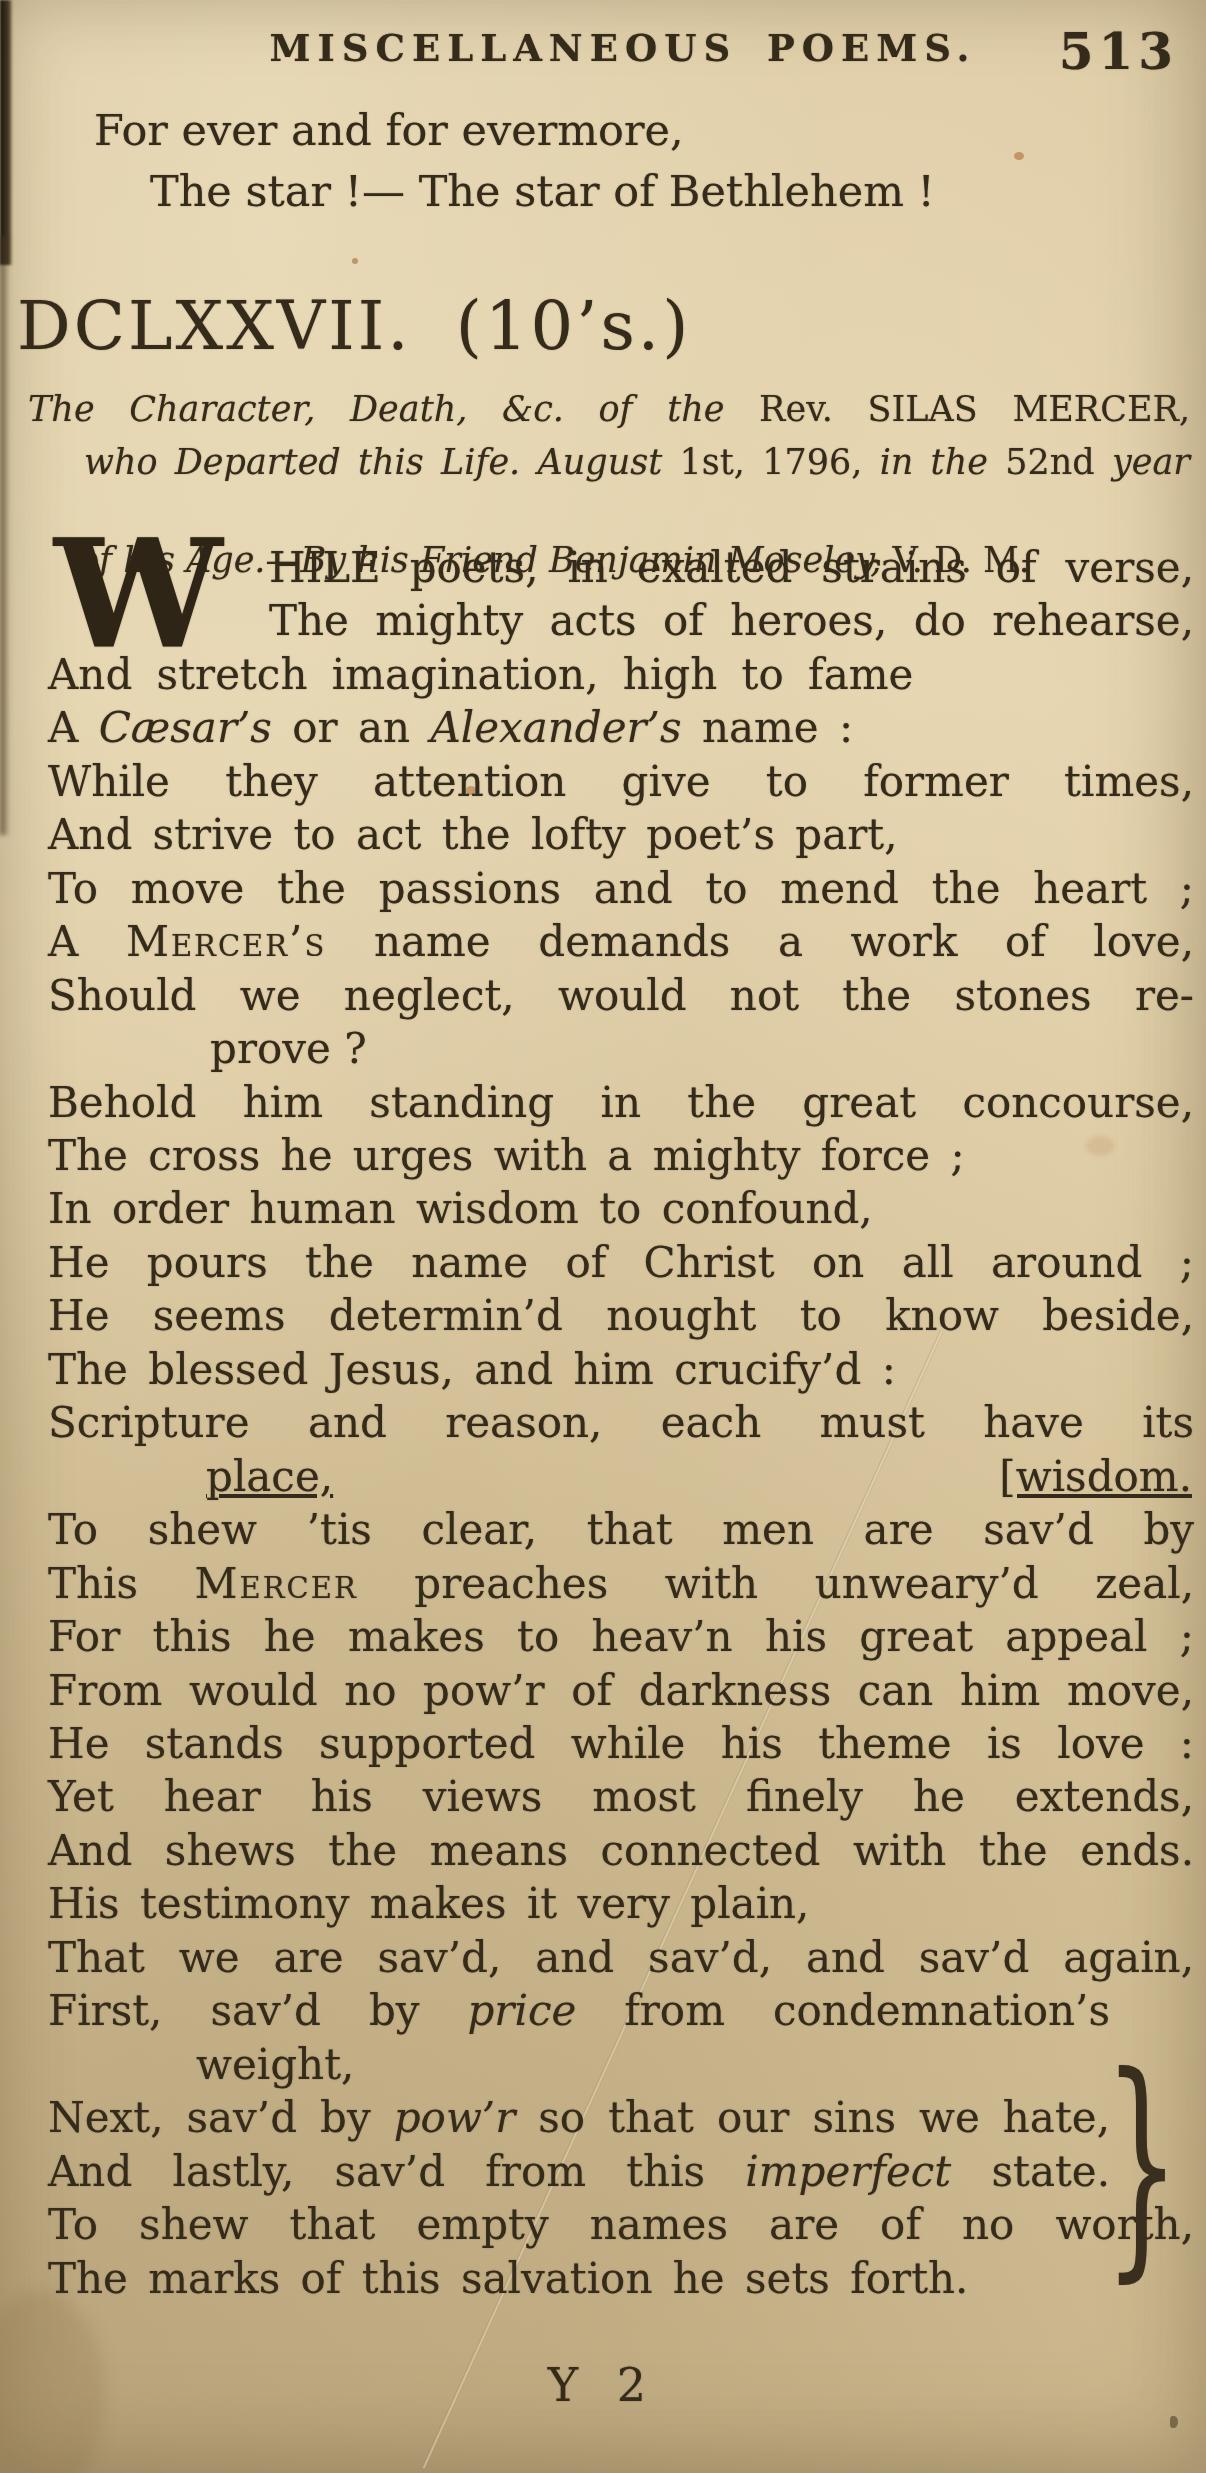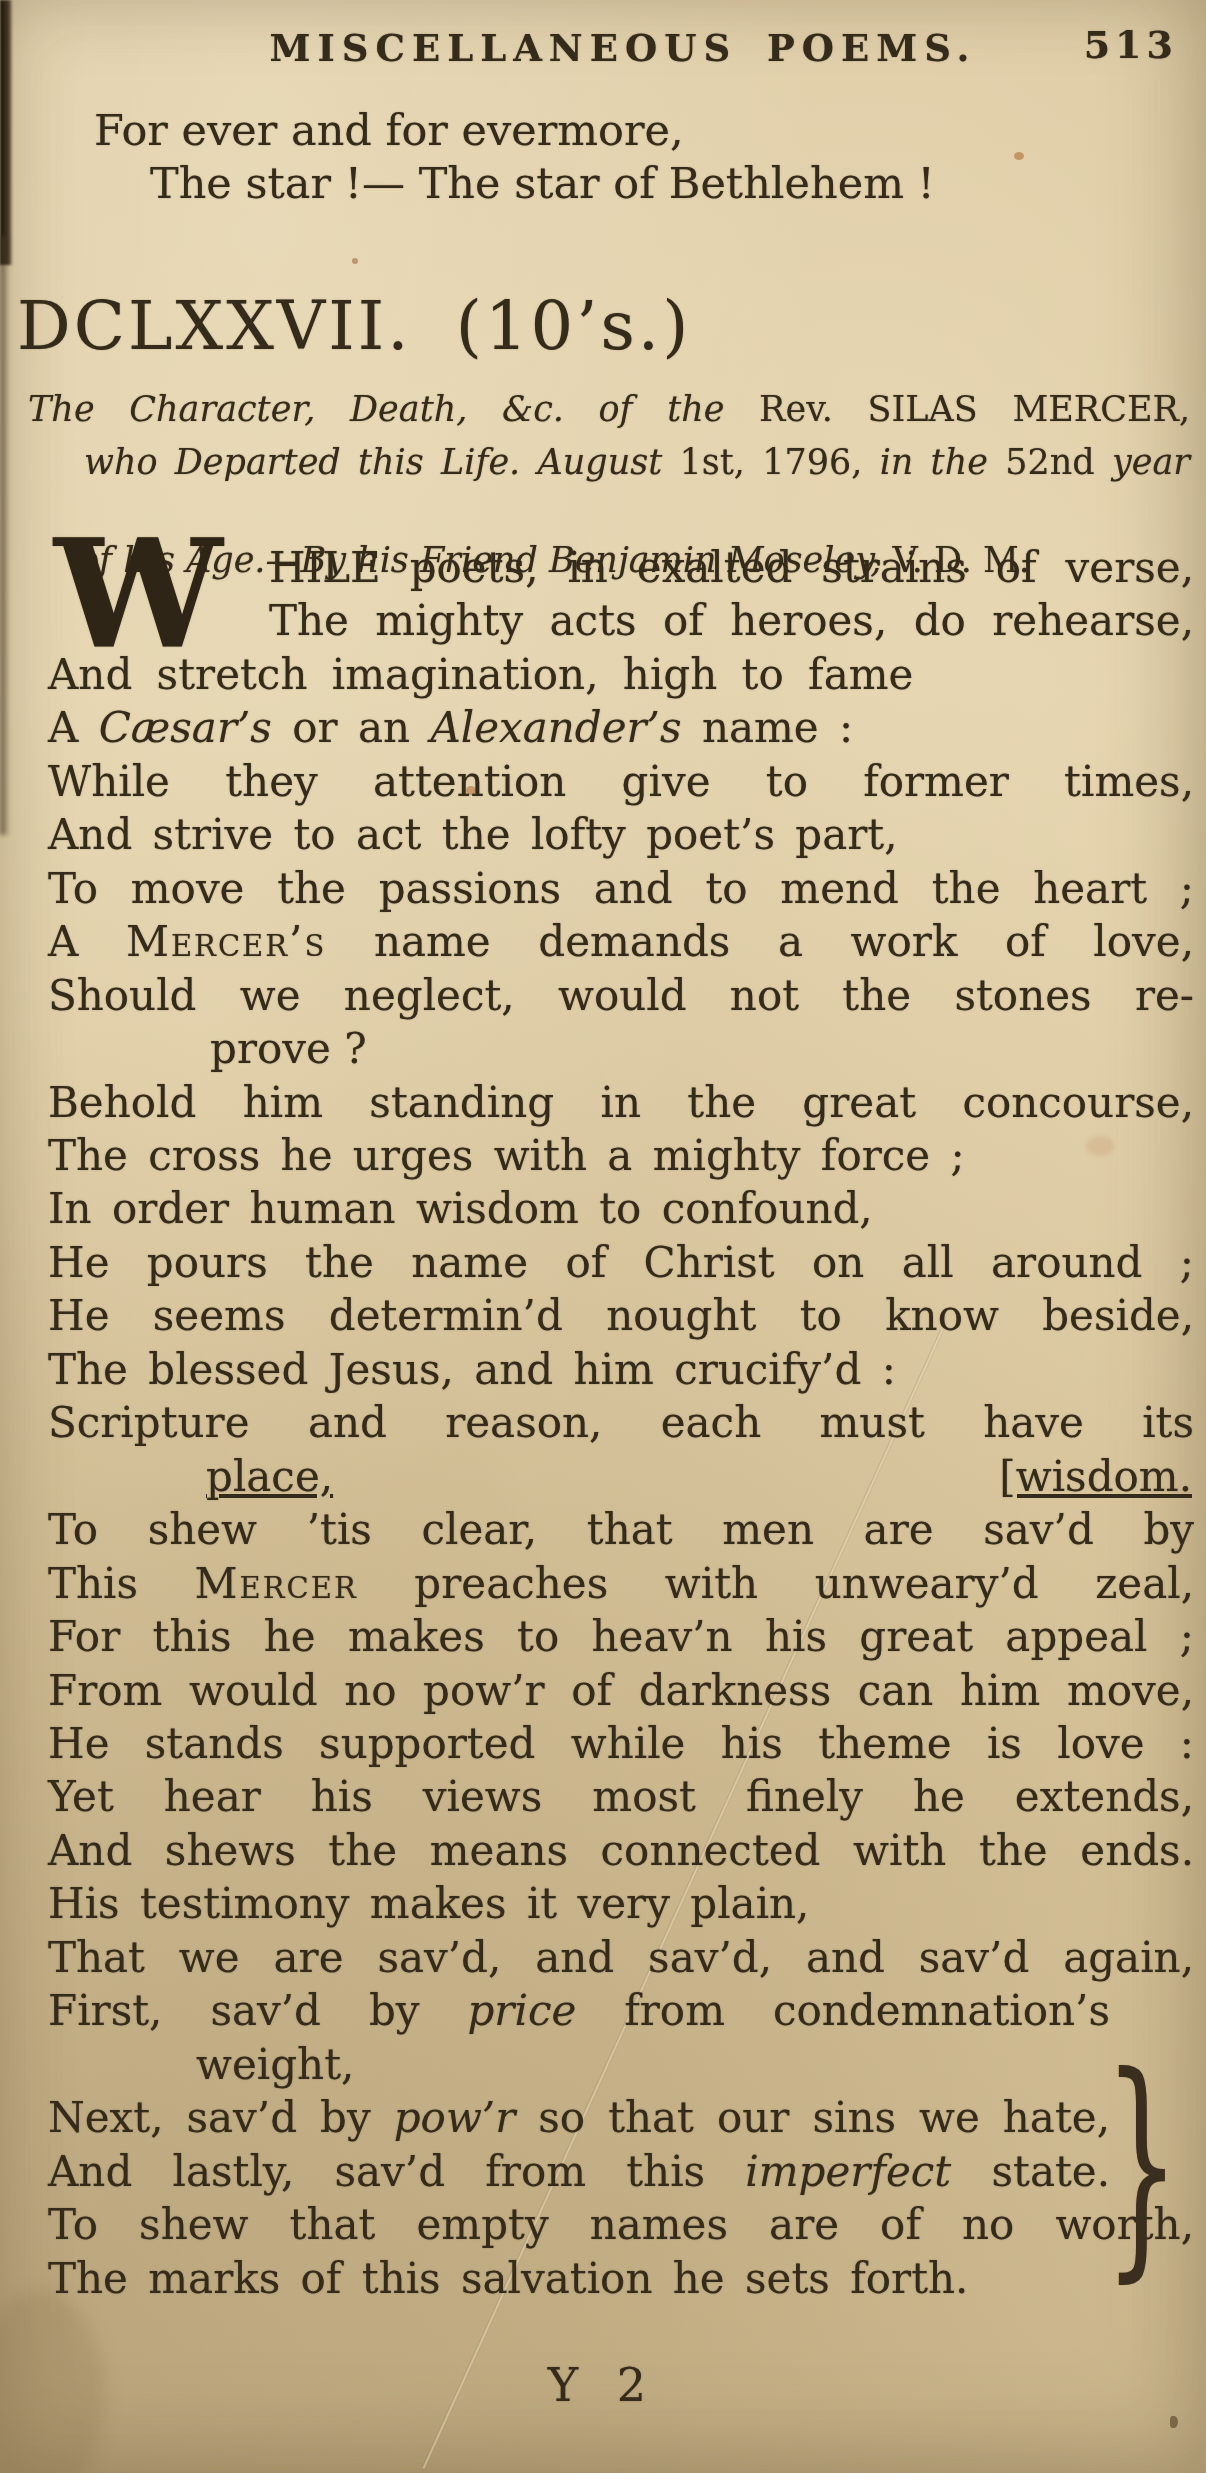--- a/index.html
+++ b/index.html
@@ -23,23 +23,23 @@
   .speck{position:absolute;border-radius:50%;}
   .sp1{left:1014px;top:152px;width:10px;height:8px;background:rgba(170,100,40,.55);}
   .sp2{left:352px;top:258px;width:6px;height:6px;background:rgba(150,85,35,.5);}
   .sp3{left:466px;top:786px;width:10px;height:9px;background:rgba(165,95,35,.5);}
   .sp4{left:1086px;top:1136px;width:28px;height:20px;background:rgba(175,105,70,.16);filter:blur(2px);}
   .sp5{left:1170px;top:2416px;width:8px;height:12px;background:rgba(70,52,30,.55);border-radius:40% 60% 60% 40%;}
   .blotch{left:-25px;top:2290px;width:130px;height:210px;background:rgba(120,92,55,.18);filter:blur(8px);}
   .running-head{position:absolute;top:22px;left:0;right:0;height:60px;}
   .head-title{display:block;margin:4px 0 0 40px;text-align:center;font-size:37px;font-weight:bold;
     letter-spacing:7px;word-spacing:10px;}
-  .page-num{position:absolute;top:0;right:28px;font-size:38px;font-weight:bold;letter-spacing:5px;}
+  .page-num{position:absolute;top:0;right:28px;font-size:50px;font-weight:bold;letter-spacing:5px;}
   .couplet{position:absolute;top:104px;left:48px;right:20px;font-size:43px;line-height:57px;}
-  .c1{padding-left:46px;} .c2{padding-left:102px;}
+  .c1{padding-left:46px;} .c2{padding-left:102px;margin-top:8px;}
   .hymn-number{position:absolute;top:270px;left:0;right:0;margin:17px;
     font-size:67px;font-weight:500;letter-spacing:3px;word-spacing:20px;}
   .subtitle{position:absolute;top:383px;left:28px;right:16px;font-size:35px;line-height:42px;}
   .s2{padding-left:56px;} .s3{padding-left:50px;margin-top:44px;}
   .s-i{font-style:italic;}
   .s-sc{font-variant:small-caps;letter-spacing:2px;}
   .poem{position:absolute;top:541px;left:48px;right:12px;font-size:42px;}
   .pline{line-height:53.45px;}
   .j{text-align:justify;text-align-last:justify;}
   .ws1{word-spacing:7px;} .ws2{word-spacing:11px;}

